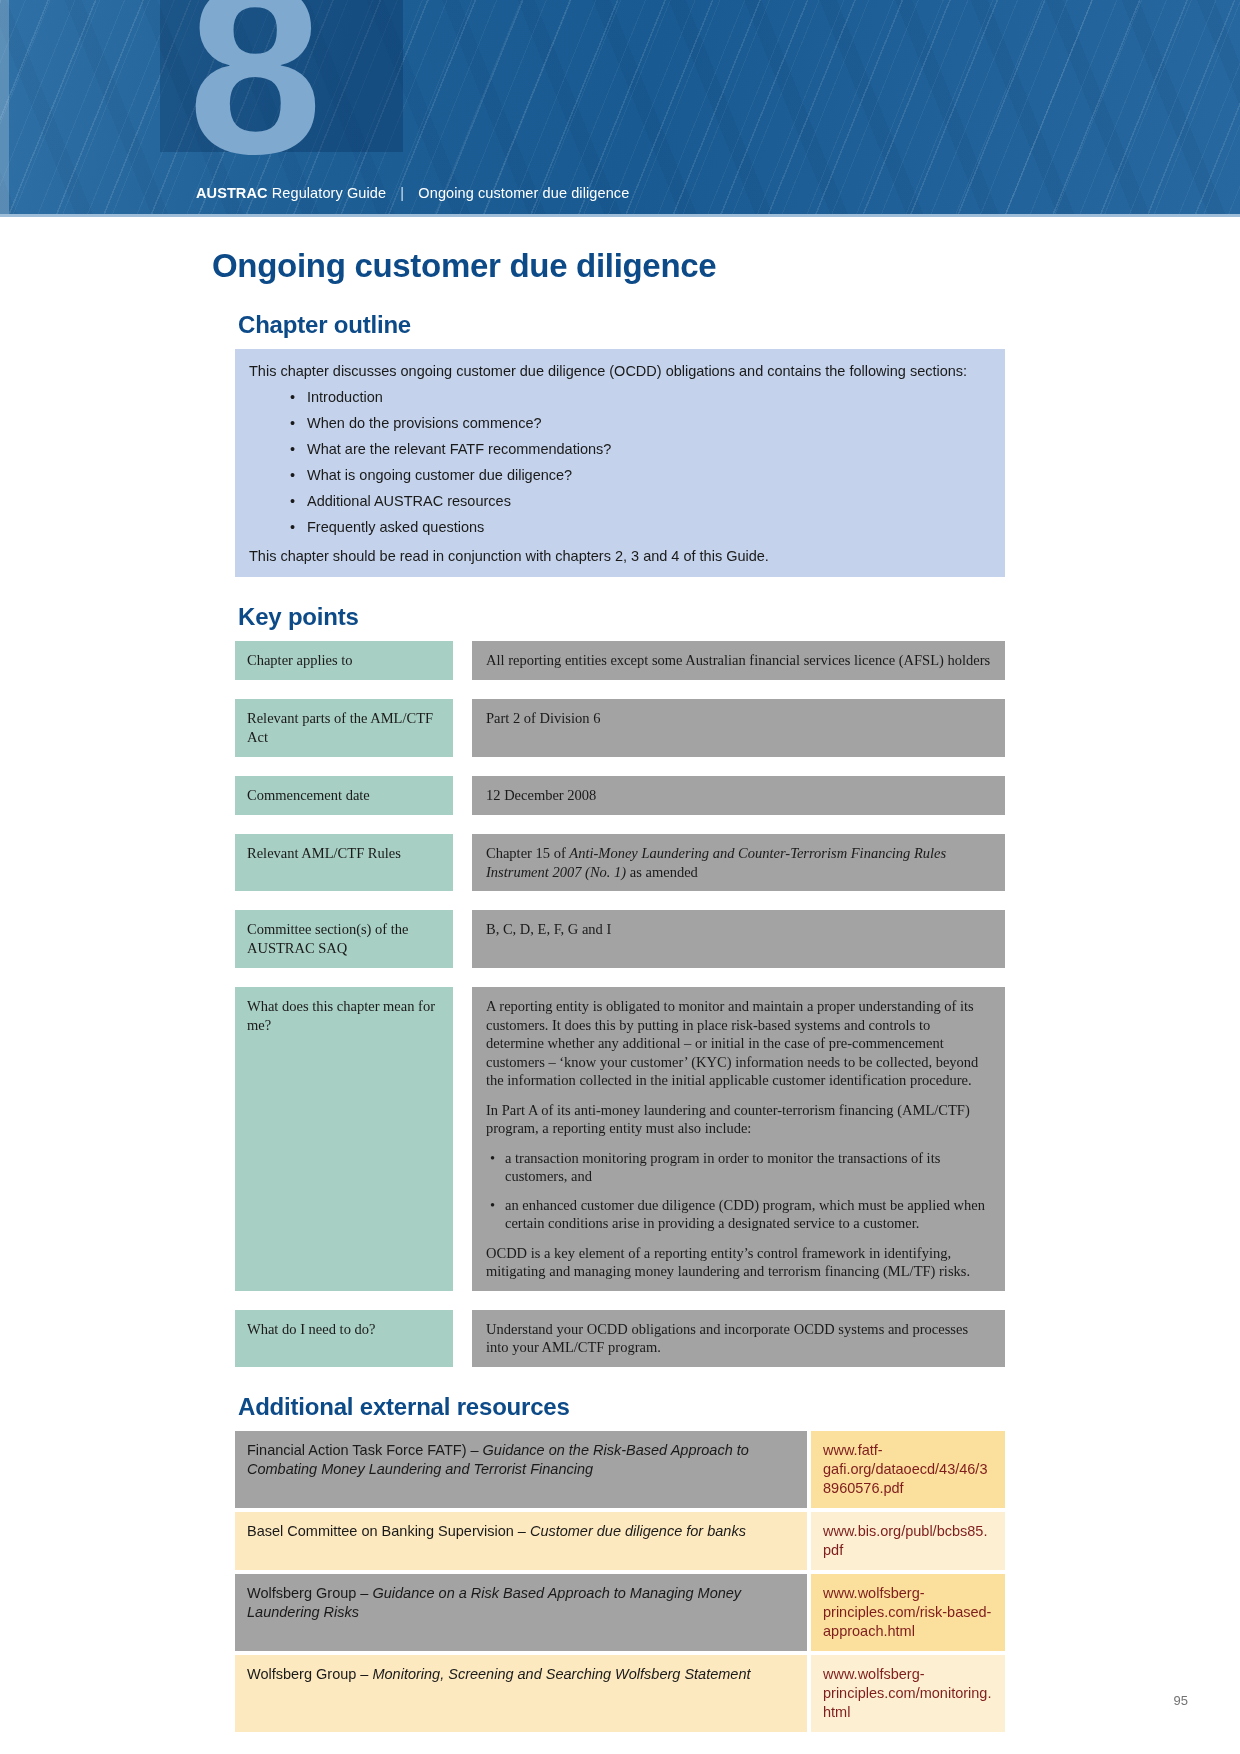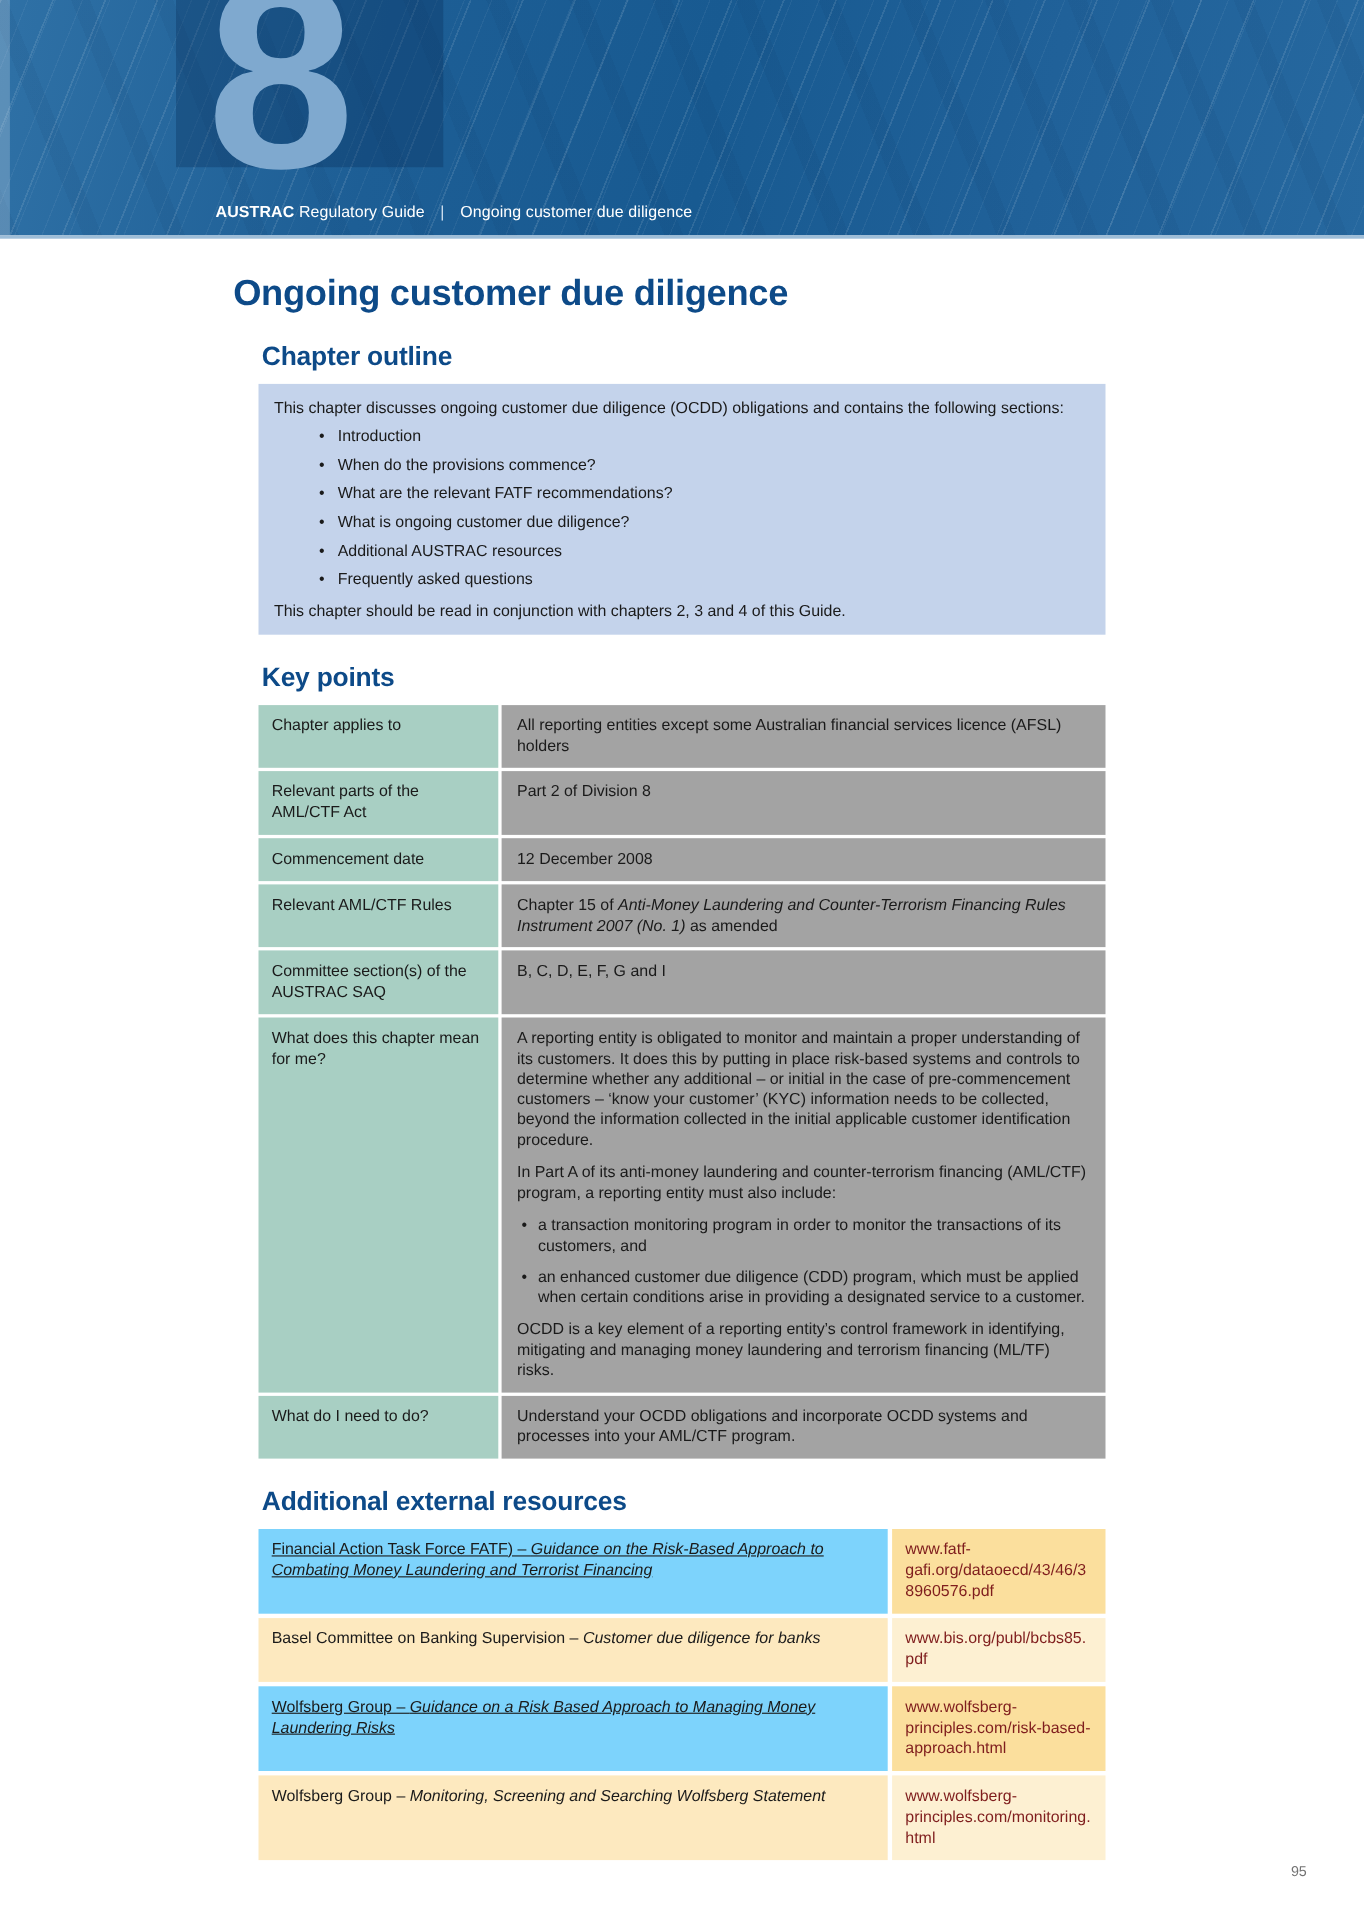--- a/index.html
+++ b/index.html
@@ -58,33 +58,33 @@
   
   .outline-box{
     background:#c4d3eb; padding:13px 14px 11px; font-size:14.5px; line-height:19px;
   }
   .outline-box ul{ list-style:none; padding-left:41px; margin:7px 0 6px; }
   .outline-box li{ position:relative; padding-left:17px; margin:7px 0; }
   .outline-box li::before{ content:"\2022"; position:absolute; left:0; top:0; }
   .outline-box .outro{ margin-top:10px; }
 
   
-  .kp-table{ display:grid; grid-template-columns:218px 1fr; gap:3px; margin-top:4px; }
+  .kp-table{ display:grid; grid-template-columns:218px 1fr; gap:19px; margin-top:4px;font-family:Liberation Serif, serif; }
   .kp-label{ background:#a8cfc3; padding:10px 12px; font-size:14.5px; line-height:19px; }
   .kp-value{ background:#a3a3a3; padding:10px 14px; font-size:14.5px; line-height:18.5px; }
   .kp-value p{ margin-bottom:11px; }
   .kp-value p:last-child{ margin-bottom:0; }
   .kp-value ul{ list-style:none; padding-left:4px; margin:0 0 11px; }
   .kp-value li{ position:relative; padding-left:15px; margin-bottom:10px; }
   .kp-value li::before{ content:"\2022"; position:absolute; left:0; top:0; }
 
   
   .res-table{ display:grid; grid-template-columns:572px 1fr; gap:4px; margin-top:4px; }
   .res-cell{ padding:10px 12px; font-size:14.5px; line-height:19px; }
-  .res-left.dark{ background:#7dd3fc;text-decoration:underline; }
+  .res-left.dark{ background:#a3a3a3; }
   .res-right.dark{ background:#fbdf9d; }
   .res-left.light{ background:#fde9bf; }
   .res-right.light{ background:#fdf0d2; }
   .res-title{ font-style:italic; }
   .res-link{ color:#7f1d1d; text-decoration:none; overflow-wrap:anywhere; display:block; }
 
   .page-num{
     position:absolute; right:52px; bottom:46px; font-size:13px; color:#737373;
   }
 </style>
@@ -123,21 +123,21 @@
       <p class="outro">This chapter should be read in conjunction with chapters 2, 3 and 4 of this Guide.</p>
     </div>
 
     <h2>Key points</h2>
     <div class="kp-table">
 
       <div class="kp-label">Chapter applies to</div>
       <div class="kp-value">All reporting entities except some Australian financial services licence (AFSL) holders</div>
 
       <div class="kp-label">Relevant parts of the AML/CTF Act</div>
-      <div class="kp-value">Part 2 of Division 8</div>
+      <div class="kp-value">Part 2 of Division 6</div>
 
       <div class="kp-label">Commencement date</div>
       <div class="kp-value">12 December 2008</div>
 
       <div class="kp-label">Relevant AML/CTF Rules</div>
       <div class="kp-value">
         <span>Chapter 15 of </span><em>Anti-Money Laundering and Counter-Terrorism Financing Rules Instrument 2007 (No. 1)</em><span> as amended</span>
       </div>
 
 

